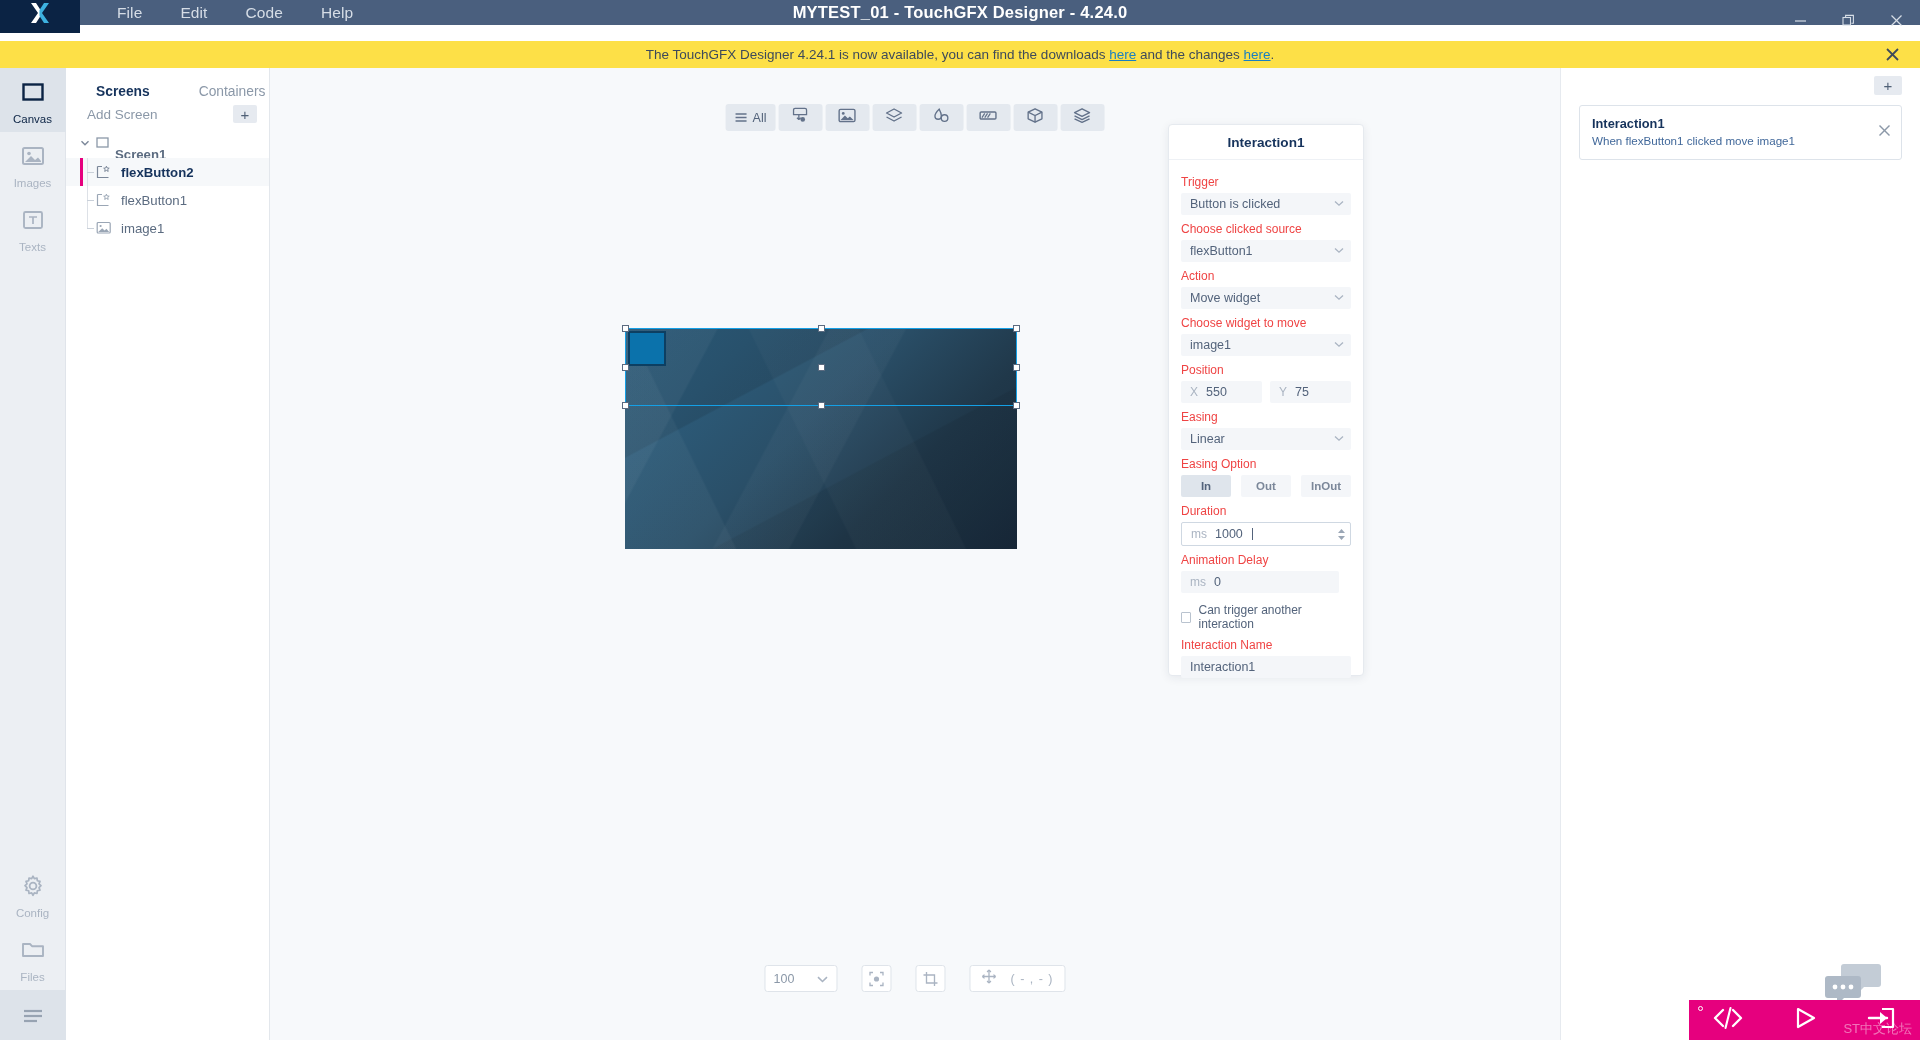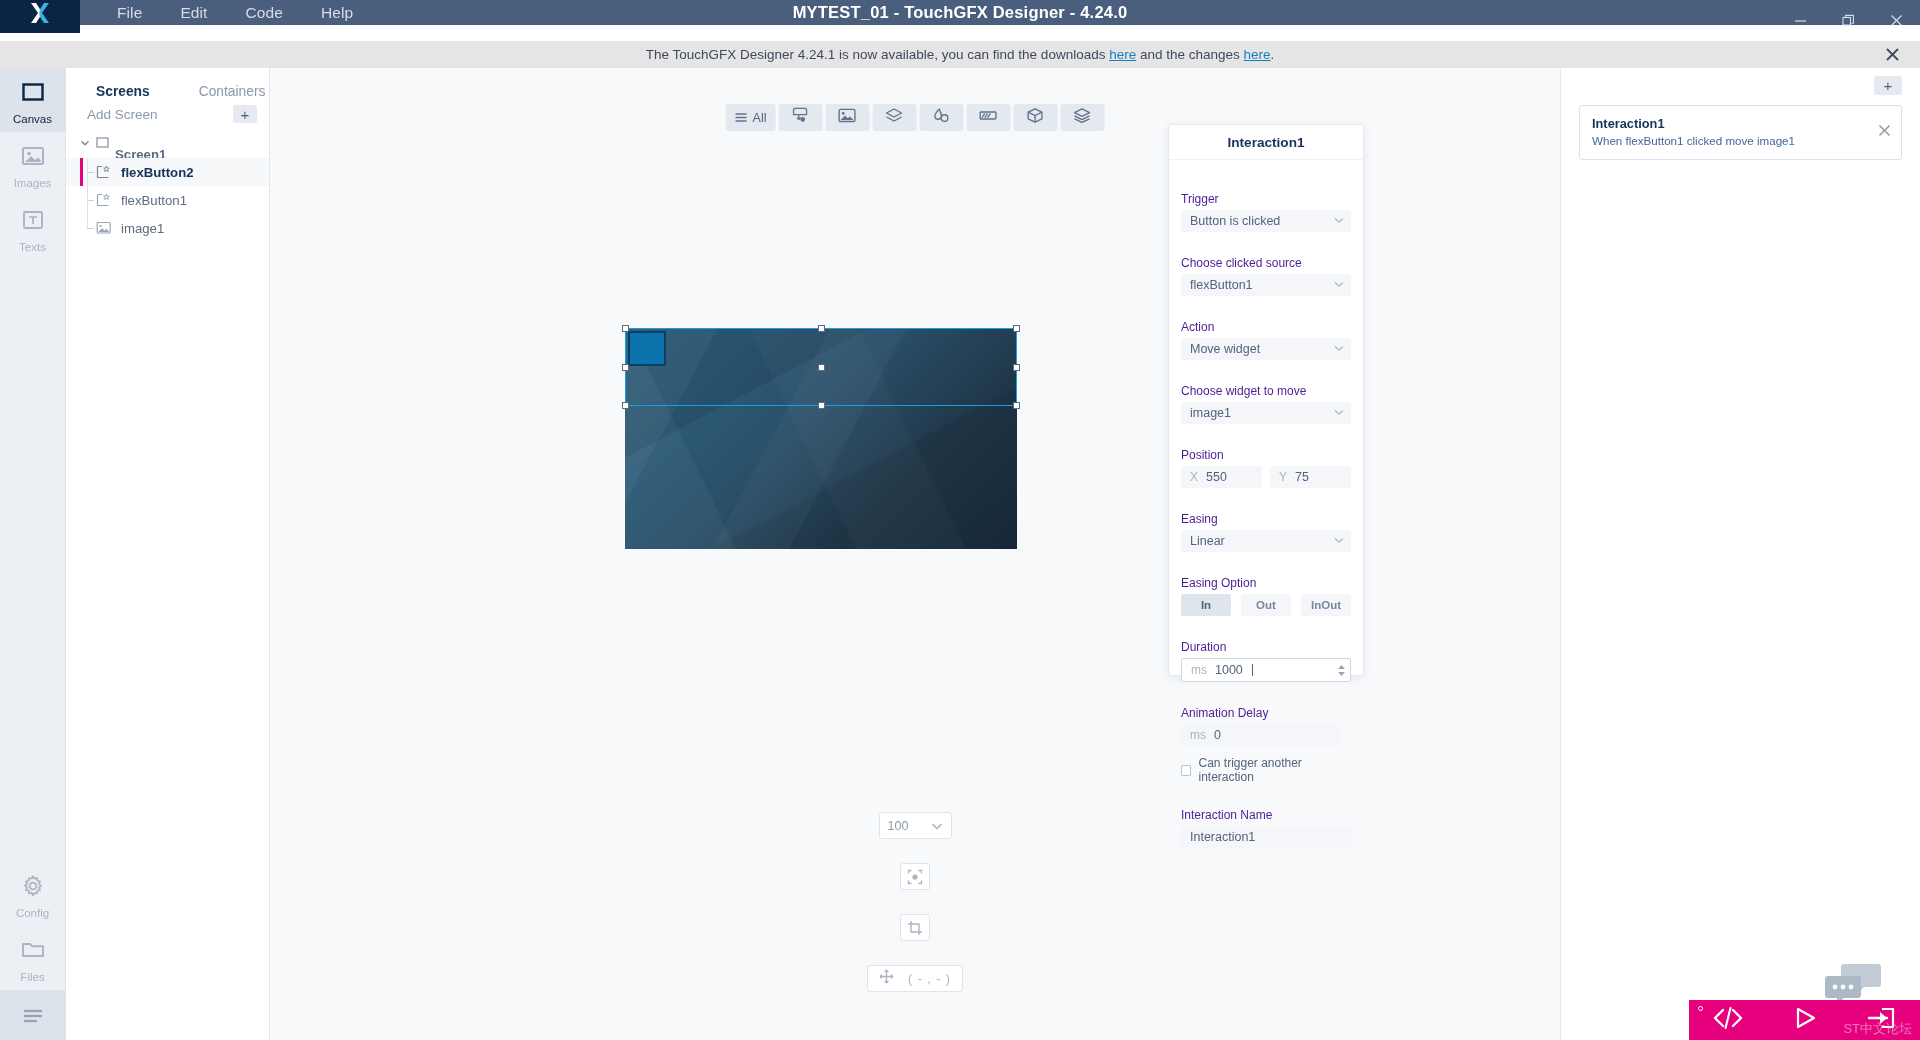--- a/index.html
+++ b/index.html
@@ -37,21 +37,21 @@
     display: flex; align-items: center;
   }
   .win-btn {
     width: 48px; height: 41px; display: flex; align-items: center; justify-content: center;
     color: #d6dde6;
   }
 
   
   .banner {
     position: absolute; left: 0; top: 41px; width: 1920px; height: 27px;
-    background: #e5e5e5; display: flex; align-items: center; justify-content: center;
+    background: #fde047; display: flex; align-items: center; justify-content: center;
   }
   .banner-text { color: #3e4a5a; font-size: 13.5px; }
   .banner-text a { color: #1a7fc1; text-decoration: underline; }
   .banner-close {
     position: absolute; right: 10px; top: 0; height: 27px; width: 36px;
     display: flex; align-items: center; justify-content: center; color: #3e4a5a;
   }
 
   
   .rail {
@@ -152,21 +152,21 @@
     position: absolute; width: 7px; height: 7px; background: #ffffff;
     border: 1px solid #5b6b80;
   }
   .flexbtn {
     position: absolute; left: 3px; top: 3px; width: 38px; height: 35px;
     background: #0b72ab; border: 2px solid #0d3f62;
   }
 
   .bottom-bar {
     position: absolute; bottom: 48px; left: 50%; transform: translateX(-50%);
-    display: flex; align-items: center; gap: 24px; flex-direction: column;
+    display: flex; align-items: center; gap: 24px;
   }
   .zoom-sel {
     width: 73px; height: 27px; background: #ffffff; border: 1px solid #dfe4ea;
     border-radius: 3px; display: flex; align-items: center; justify-content: space-between;
     padding: 0 8px;
   }
   .zoom-val { font-size: 12.5px; color: #8b98a8; }
   .icon-btn {
     width: 30px; height: 27px; background: #ffffff; border: 1px solid #dfe4ea;
     border-radius: 3px; display: flex; align-items: center; justify-content: center;
@@ -184,21 +184,21 @@
     position: absolute; left: 1168px; top: 124px; width: 196px; height: 552px;
     background: #ffffff; border: 1px solid #e6eaef; border-radius: 4px;
     box-shadow: 0 2px 10px rgba(20,40,70,.08);
   }
   .ie-title {
     height: 35px; display: flex; align-items: center; justify-content: center;
     font-size: 13.6px; font-weight: bold; color: #16335c;
     border-bottom: 1px solid #eef1f5;
   }
   .ie-body { padding: 8px 12px 10px; }
-  .ie-lbl { font-size: 12px; color: #4c1d95; margin: 24px 0 4px; }
+  .ie-lbl { font-size: 12px; color: #ef4444; margin: 7px 0 4px; }
   .ie-select {
     height: 22px; background: #f4f6f9; border-radius: 2px;
     display: flex; align-items: center; justify-content: space-between;
     padding: 0 7px 0 9px;
   }
   .ie-select-val { font-size: 12.5px; color: #53637b; }
   .chev { color: #aab4c2; font-size: 9px; }
   .ie-row2 { display: flex; gap: 8px; }
   .ie-num {
     flex: 1; height: 22px; background: #f4f6f9; border-radius: 2px;

